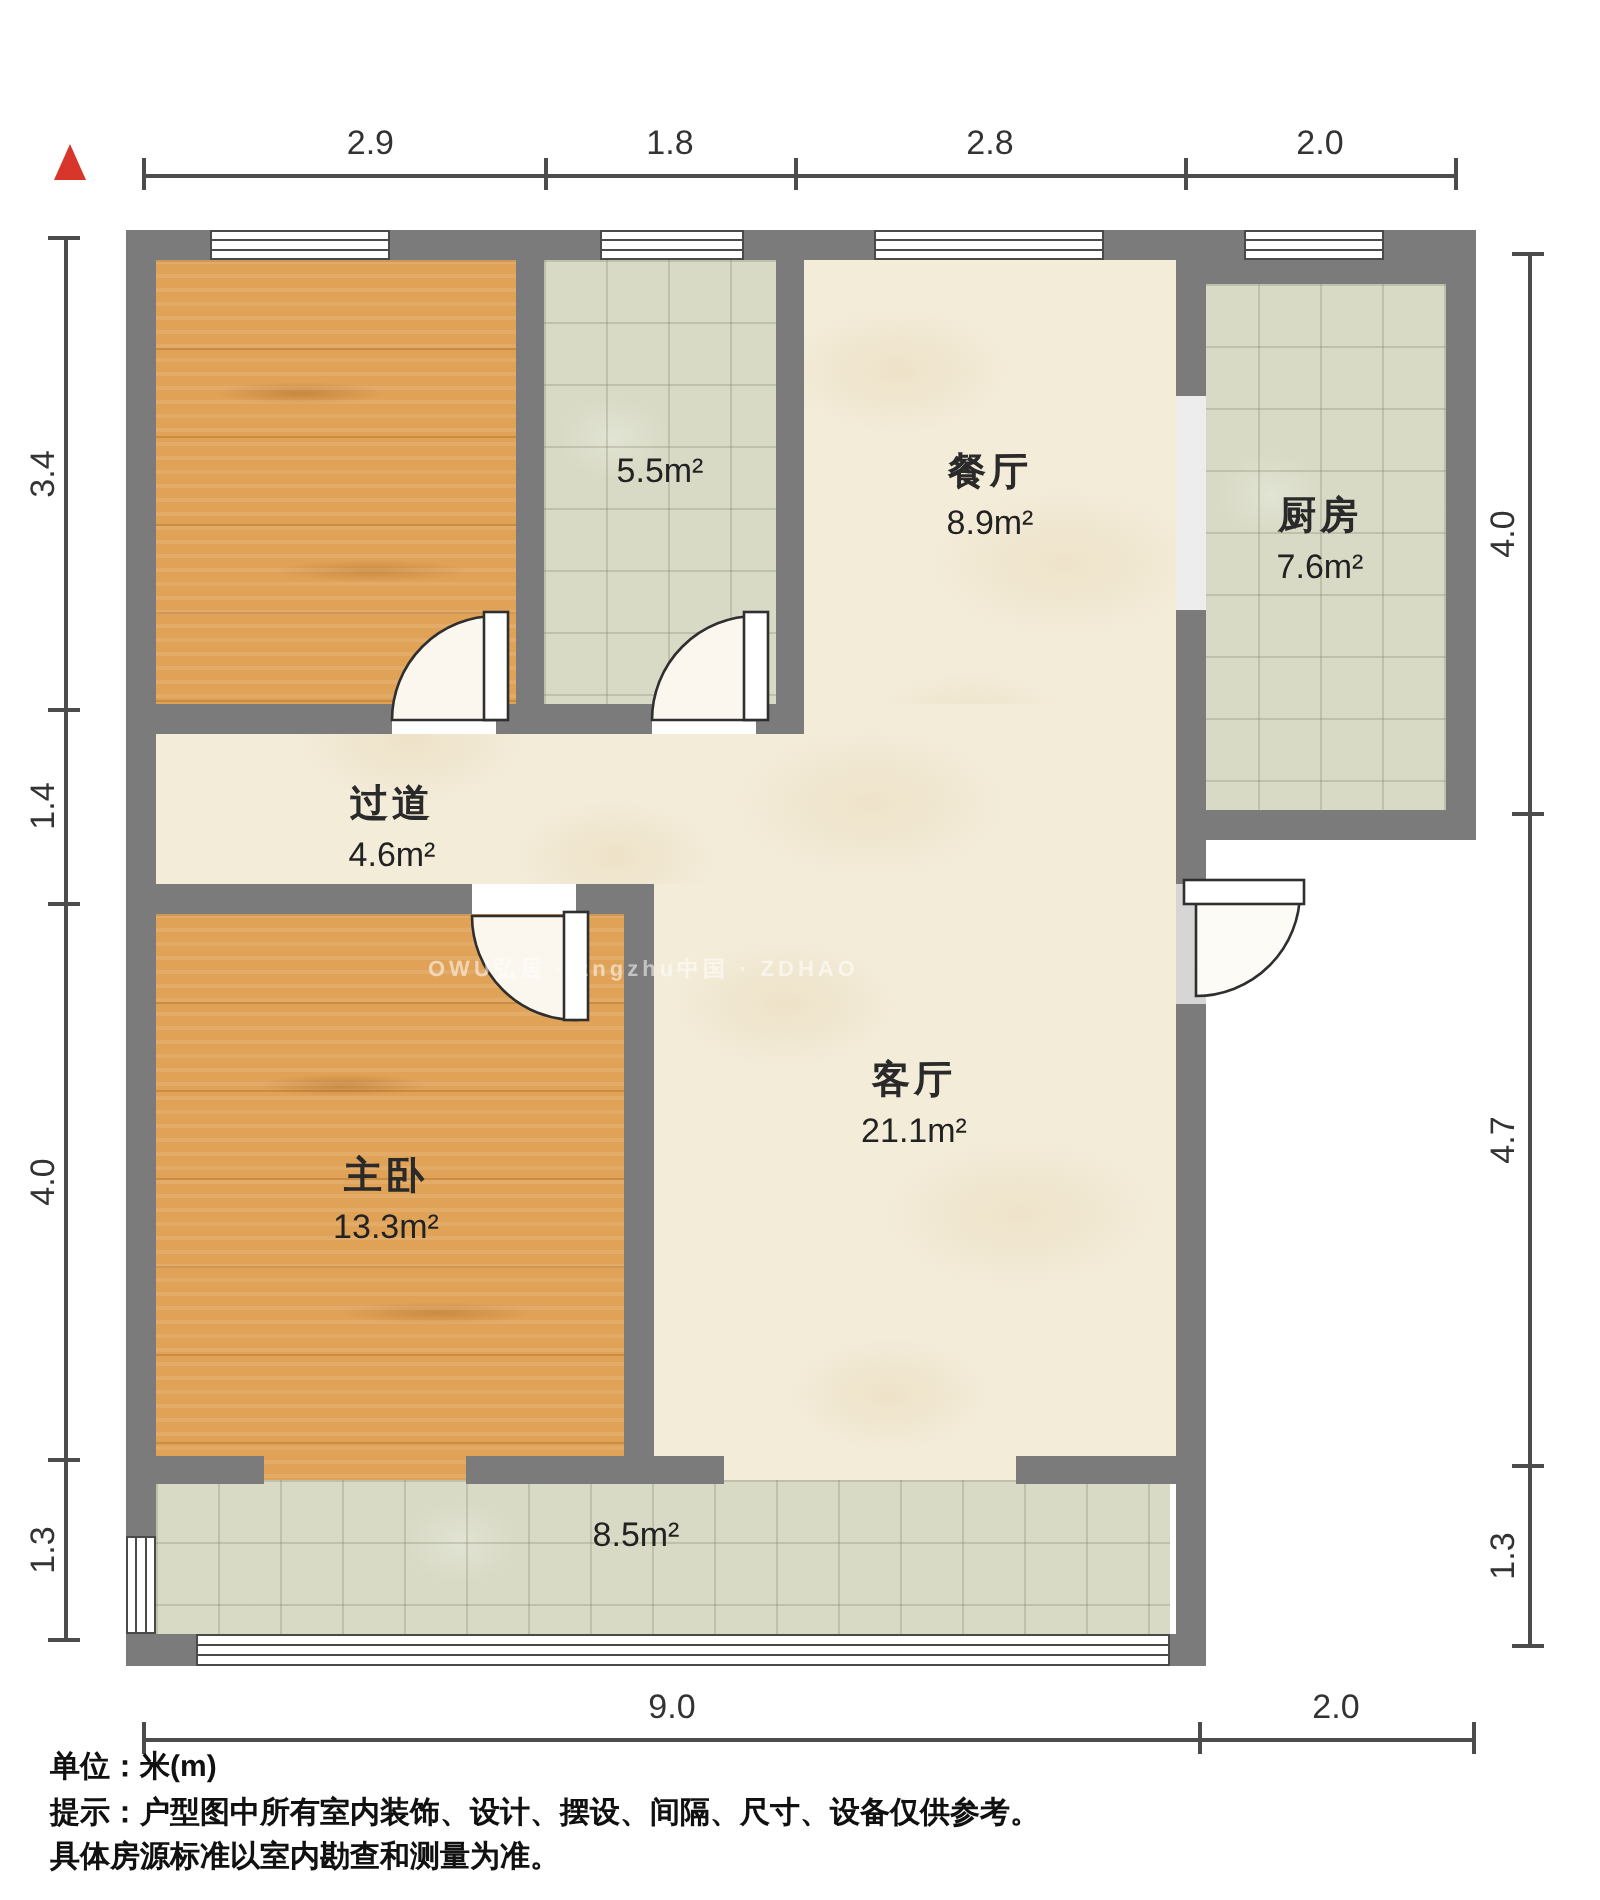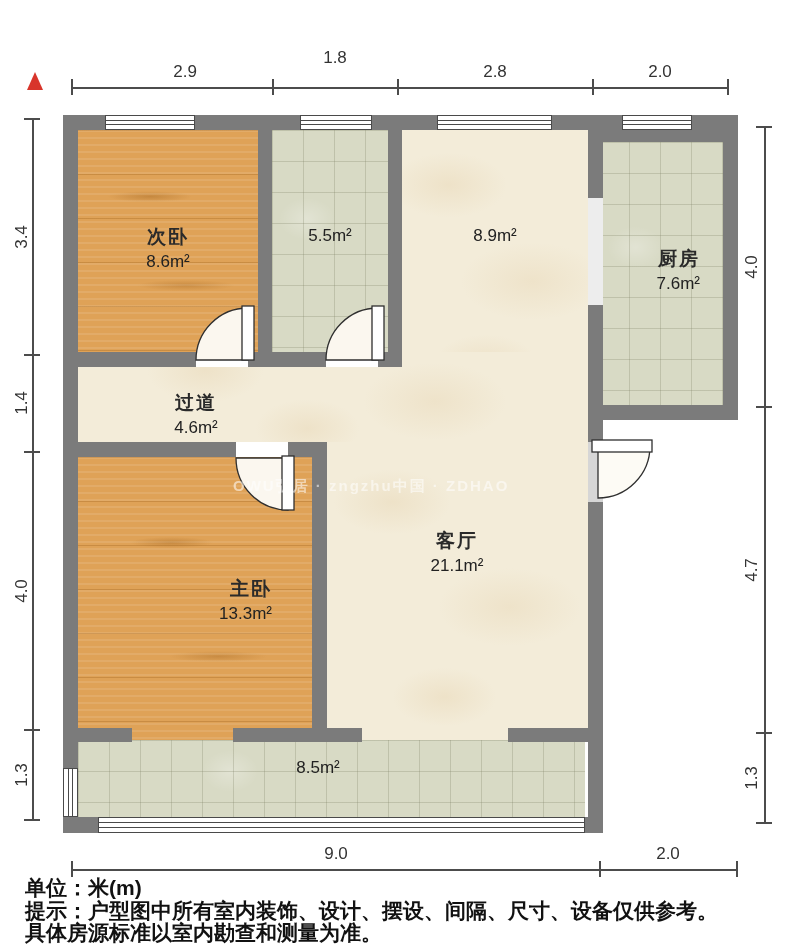--- a/index.html
+++ b/index.html
@@ -40,24 +40,24 @@
   .dim-tick { background:#4c4c4c; }
   .dim-num { position:absolute; width:50px; height:20px; text-align:center; font-size:17px; color:#333; }
   .rot { transform:rotate(-90deg); }
 
   .room-label { position:absolute; width:120px; text-align:center; }
   .room-name { font-size:19px; font-weight:bold; color:#2a2a2a; line-height:26px; letter-spacing:2px; }
   .room-area { font-size:17px; color:#222; line-height:24px; }
 
   .north { width:0; height:0; border-left:8px solid transparent; border-right:8px solid transparent; border-bottom:18px solid #d8352b; }
 
-  .watermark { position:absolute; left:233px; top:477px; width:370px; height:22px;
-    color:rgba(255,255,255,0.55); font-size:15px; font-weight:bold; letter-spacing:2px; white-space:nowrap; }
-
-  .footer-line { position:absolute; left:25px; color:#111; font-size:21px; font-weight:bold; white-space:nowrap; }
+  .watermark { position:absolute; left:214px; top:477px; width:370px; height:22px;
+    color:rgba(255,255,255,0.55); font-size:11px; font-weight:bold; letter-spacing:2px; white-space:nowrap; }
+
+  .footer-line { position:absolute; left:25px; color:#111; font-size:15px; font-weight:bold; white-space:nowrap; }
 </style>
 </head>
 <body>
 
 <div class="plan">
 
   <div class="abs north" style="left:27px; top:72px;"></div>
 
   <div class="abs wood" style="left:78px;  top:130px; width:180px; height:222px;"></div>
   <div class="abs tile" style="left:272px; top:130px; width:116px; height:222px;"></div>
@@ -117,59 +117,56 @@
       <rect x="282" y="456" width="12" height="54" fill="#fff" stroke="#2f2f2f" stroke-width="1.3"></rect>
     </g>
     <g>
       <path d="M598,446 L650,446 A52,52 0 0 1 598,498 Z" fill="#fdfbf5" stroke="#2f2f2f" stroke-width="1.3"></path>
       <rect x="592" y="440" width="60" height="12" fill="#fff" stroke="#2f2f2f" stroke-width="1.3"></rect>
     </g>
   </svg>
 
   <div class="watermark">OWU弘居 · zngzhu中国 · ZDHAO</div>
 
-  <div class="room-label" style="left:108px; top:224px;">
-    <div class="room-name">次卧</div>
-    <div class="room-area">8.6m²</div>
-  </div>
   <div class="room-label" style="left:270px; top:224px;">
     <div class="room-area">5.5m²</div>
   </div>
   <div class="room-label" style="left:435px; top:224px;">
+    <div class="room-name">餐厅</div>
     <div class="room-area">8.9m²</div>
   </div>
-  <div class="room-label" style="left:580px; top:246px;text-align:right;">
+  <div class="room-label" style="left:600px; top:246px;">
     <div class="room-name">厨房</div>
     <div class="room-area">7.6m²</div>
   </div>
   <div class="room-label" style="left:136px; top:390px;">
     <div class="room-name">过道</div>
     <div class="room-area">4.6m²</div>
   </div>
-  <div class="room-label" style="left:152px; top:576px;text-align:right;">
+  <div class="room-label" style="left:133px; top:576px;">
     <div class="room-name">主卧</div>
     <div class="room-area">13.3m²</div>
   </div>
   <div class="room-label" style="left:397px; top:528px;">
     <div class="room-name">客厅</div>
     <div class="room-area">21.1m²</div>
   </div>
   <div class="room-label" style="left:258px; top:756px;">
     <div class="room-area">8.5m²</div>
   </div>
 
   <div>
     <div class="abs dim-line" style="left:72px; top:87px; width:656px; height:2px;"></div>
     <div class="abs dim-tick" style="left:71px;  top:79px; width:2px; height:16px;"></div>
     <div class="abs dim-tick" style="left:272px; top:79px; width:2px; height:16px;"></div>
     <div class="abs dim-tick" style="left:397px; top:79px; width:2px; height:16px;"></div>
     <div class="abs dim-tick" style="left:592px; top:79px; width:2px; height:16px;"></div>
     <div class="abs dim-tick" style="left:727px; top:79px; width:2px; height:16px;"></div>
     <div class="dim-num" style="left:147px; top:62px;text-align:right;">2.9</div>
-    <div class="dim-num" style="left:310px; top:48px;">1.8</div>
+    <div class="dim-num" style="left:310px; top:62px;">1.8</div>
     <div class="dim-num" style="left:470px; top:62px;">2.8</div>
     <div class="dim-num" style="left:635px; top:62px;">2.0</div>
   </div>
 
   <div>
     <div class="abs dim-line" style="left:32px; top:119px; width:2px; height:701px;"></div>
     <div class="abs dim-tick" style="left:24px; top:118px; width:16px; height:2px;"></div>
     <div class="abs dim-tick" style="left:24px; top:354px; width:16px; height:2px;"></div>
     <div class="abs dim-tick" style="left:24px; top:451px; width:16px; height:2px;"></div>
     <div class="abs dim-tick" style="left:24px; top:729px; width:16px; height:2px;"></div>

